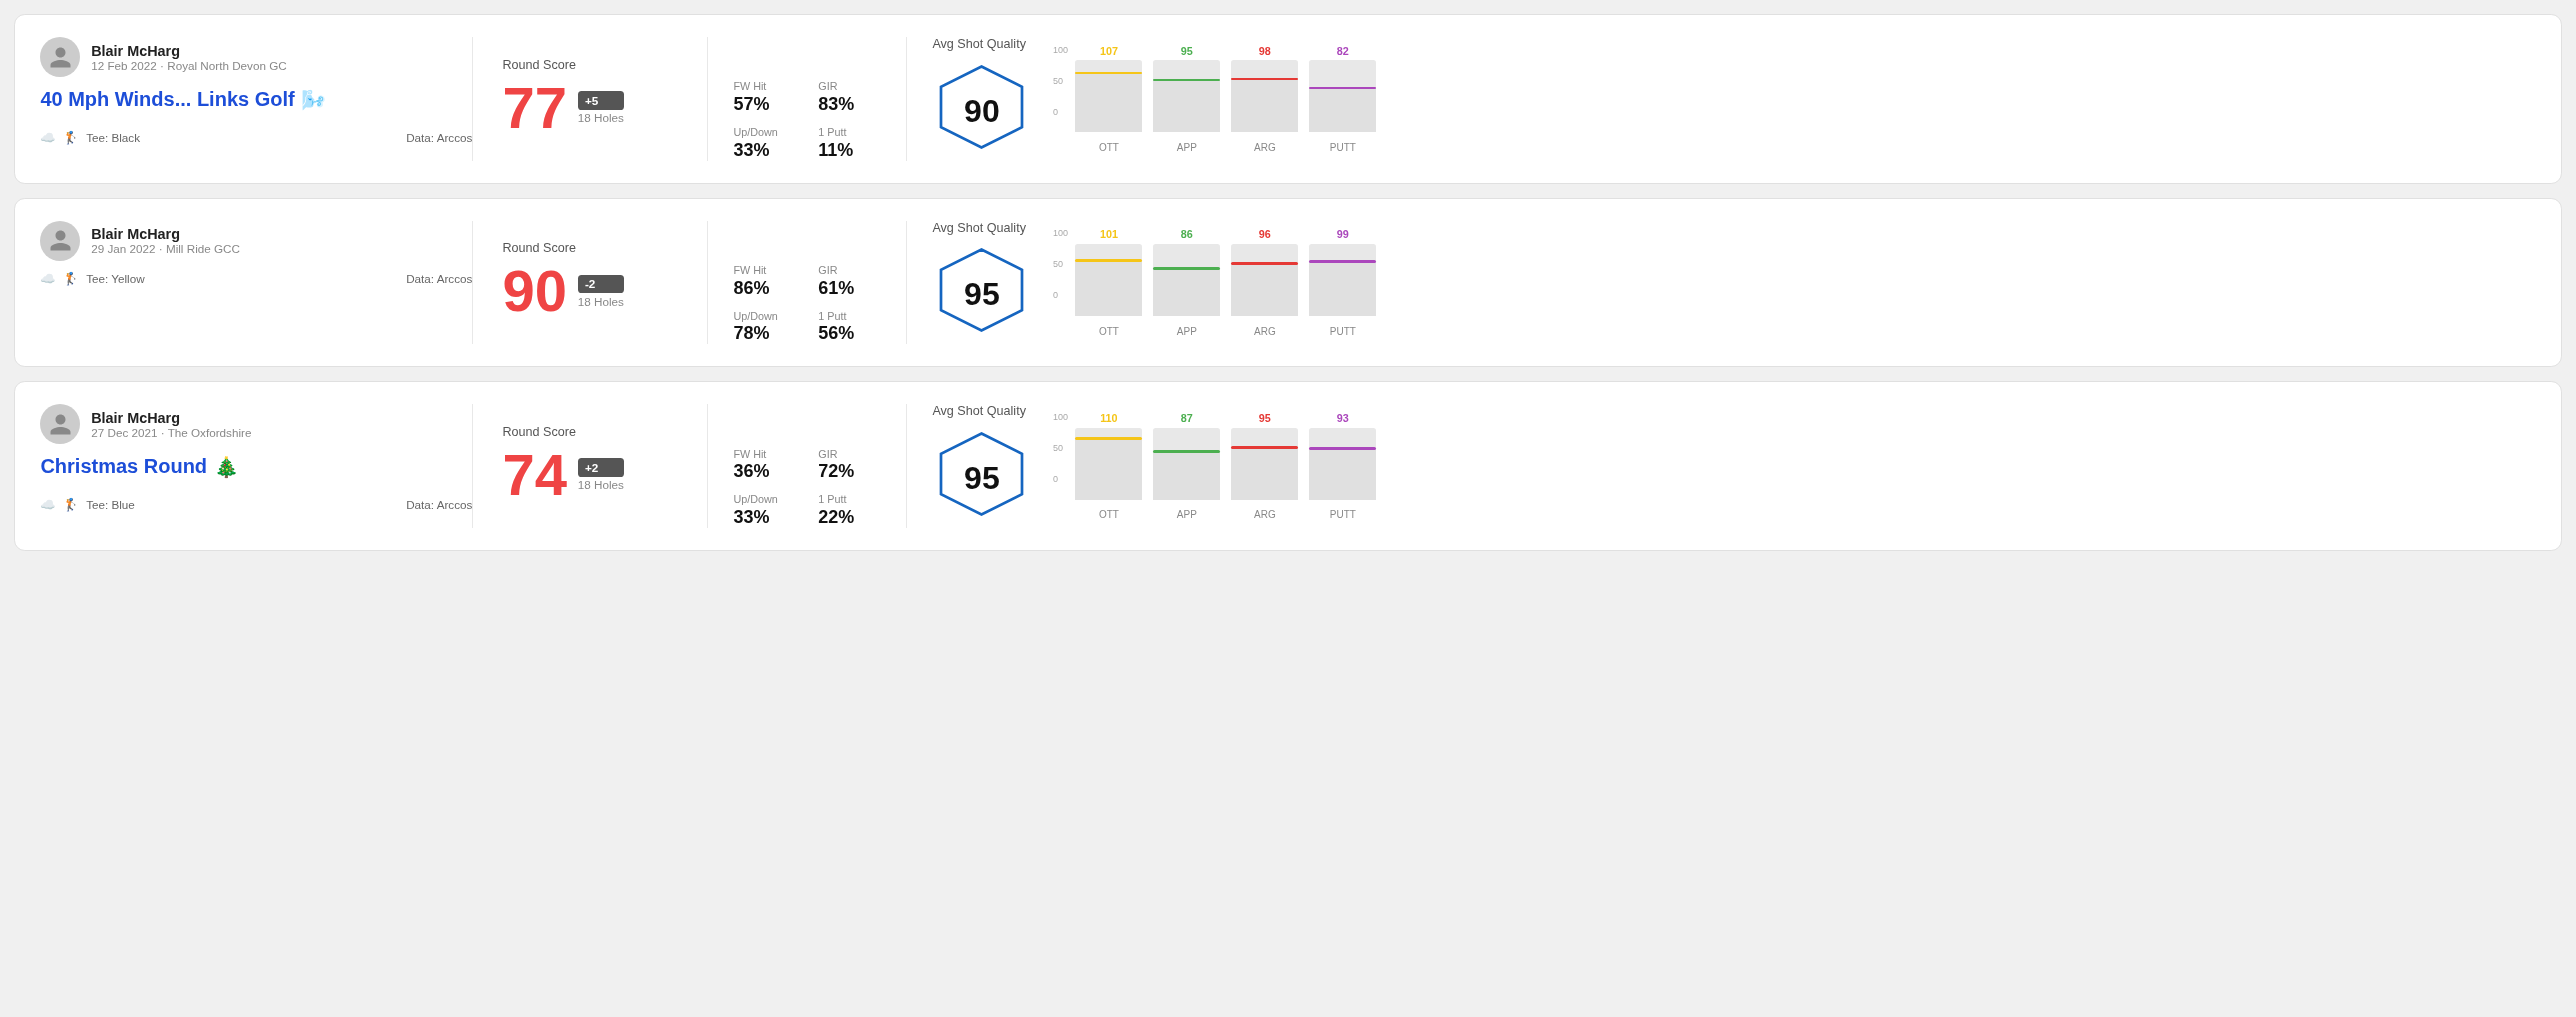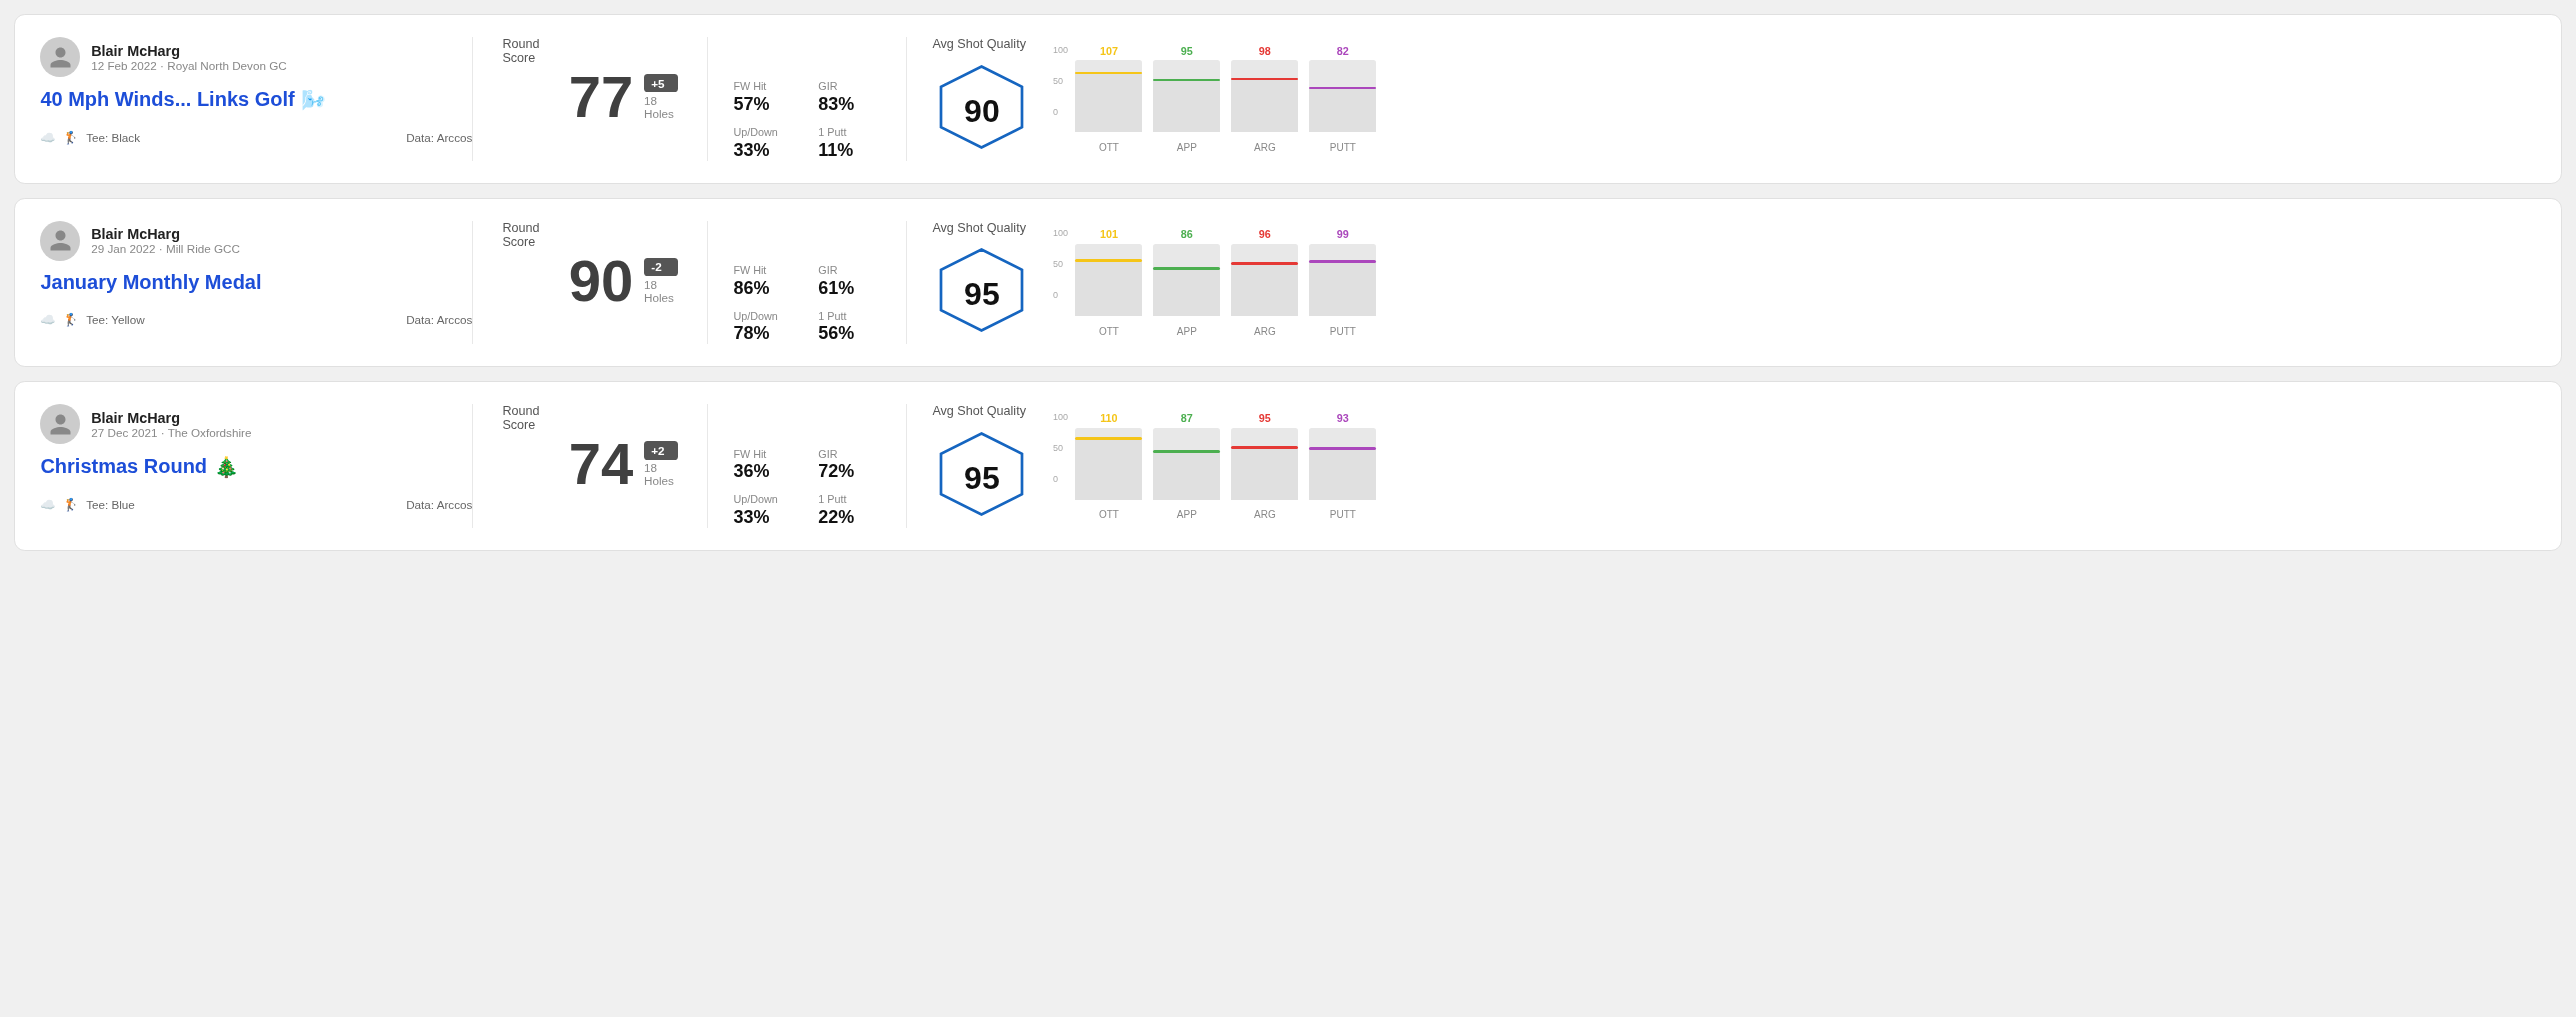--- a/index.html
+++ b/index.html
@@ -69,38 +69,38 @@
       display: flex;
       align-items: center;
       gap: 7.2px;
     }
     .tee-icon { font-size: 12.6px; }
     .middle-section {
       flex: 0 0 235px;
       padding: 0 29px;
       border-right: 0.9px solid #e8e8e8;
       display: flex;
-      flex-direction: row;
+      flex-direction: column;
       justify-content: center;
     }
     .section-label {
       font-size: 12.6px;
       color: #555;
       margin-bottom: 7.2px;
     }
     .score-row {
       display: flex;
       align-items: center;
       gap: 10.8px;
       margin-bottom: 3.6px;
     }
     .score-number {
       font-size: 58px;
       font-weight: 800;
-      color: #404040;
+      color: #ef4444;
       line-height: 1;
     }
     .score-badge {
       background: #555;
       color: #fff;
       font-size: 11.7px;
       font-weight: 600;
       padding: 2.7px 7.2px;
       border-radius: 3.6px;
       white-space: nowrap;
@@ -350,23 +350,20 @@
         <div class="avatar">
           <svg viewBox="0 0 24 24" xmlns="http://www.w3.org/2000/svg">
             <path d="M12 12c2.7 0 4.8-2.1 4.8-4.8S14.7 2.4 12 2.4 7.2 4.5 7.2 7.2 9.3 12 12 12zm0 2.4c-3.2 0-9.6 1.6-9.6 4.8v2.4h19.2v-2.4c0-3.2-6.4-4.8-9.6-4.8z"></path>
           </svg>
         </div>
         <div class="user-meta">
           <span class="user-name">Blair McHarg</span>
           <span class="user-date">29 Jan 2022 · Mill Ride GCC</span>
         </div>
       </div>
-      <div class="round-title">
-        January Monthly Medal 
-      </div>
       <div class="bottom-meta">
         <div class="tee-info">
           <span class="tee-icon">☁️</span>
           <span class="tee-icon">🏌️</span>
           <span>Tee: Yellow</span>
         </div>
         <span>Data: Arccos</span>
       </div>
     </div>
 

